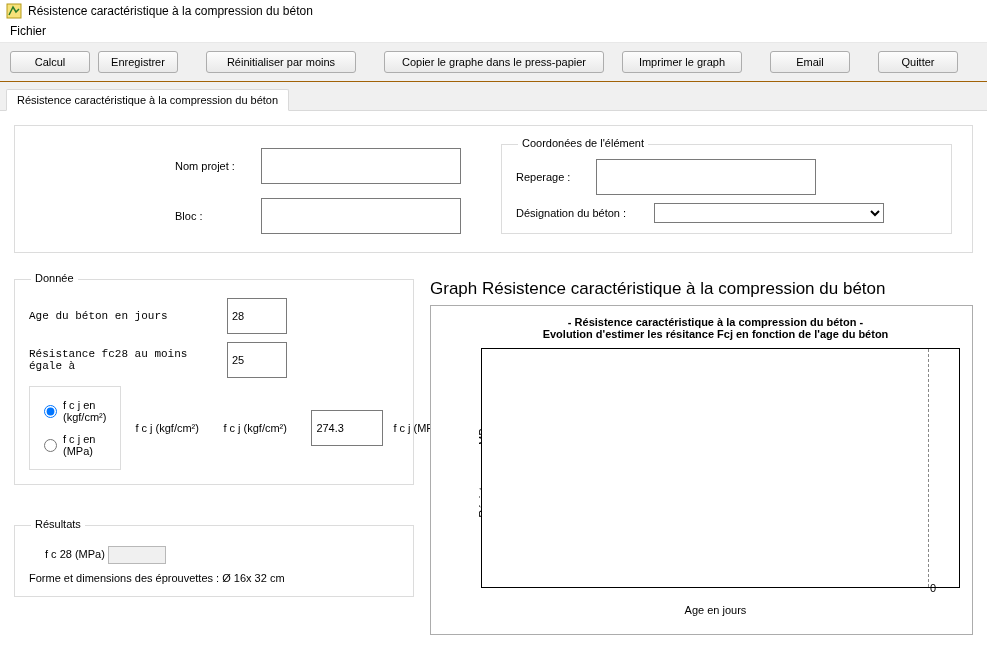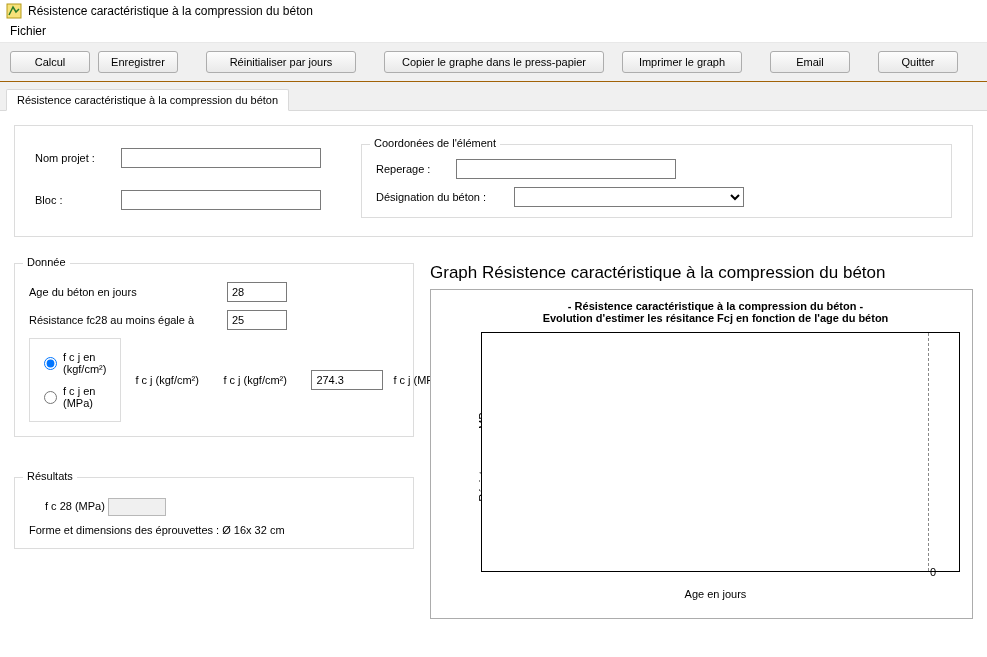--- a/index.html
+++ b/index.html
@@ -76,40 +76,41 @@
 .row1 {
   border: 1px solid #dcdcdc;
   padding: 18px 20px;
   display: flex;
   gap: 40px;
   margin-bottom: 10px;
 }
 .project-box {
   display: flex;
   flex-direction: column;
-  gap: 22px;
+  gap: 14px;
+  margin-left: 140px;
   margin-top: 4px;
 }
 .field-row {
   display: flex;
   align-items: center;
   gap: 8px;
 }
 .field-row label { width: 78px; }
 .tinput {
   border: 1px solid #7a7a7a;
-  height: 20px;
+  height: 36px;
   padding: 0 4px;
   font: inherit;
   background: #fff;
 }
 .group > legend, .group-title {
   position: absolute;
   top: -8px;
-  left: 8px;
+  left: 16px;
   background: #fff;
   padding: 0 4px;
   font-size: 11px;
   color: #000;
 }
 
 .coord-box {
   flex: 1;
   position: relative;
   border: 1px solid #dcdcdc;
@@ -125,21 +126,21 @@
 }
 .left-col { width: 400px; }
 .right-col { flex: 1; }
 
 .donnee-box {
   border: 1px solid #dcdcdc;
   padding: 18px 14px 14px 14px;
   position: relative;
 }
 .donnee-box .field-row { margin-bottom: 8px; }
-.donnee-box .field-row label { width: 190px; }
+.donnee-box .field-row label { width: 190px; font-family: Liberation Mono, monospace; }
 
 .units-split {
   display: flex;
   gap: 14px;
   margin-top: 6px;
 }
 .radio-box {
   border: 1px solid #dcdcdc;
   padding: 12px 14px;
   display: flex;
@@ -238,21 +239,21 @@
 </div>
 
 <div class="menubar">
   <span>Fichier</span>
 </div>
 
 <div class="toolbar-wrap">
   <div class="toolbar">
     <button class="btn" style="width:80px">Calcul</button>
     <button class="btn" style="width:80px">Enregistrer</button>
-    <button class="btn" style="width:150px;margin-left:20px">Réinitialiser par jours</button>
+    <button class="btn" style="width:150px;margin-left:20px">Réinitialiser par moins</button>
     <button class="btn" style="width:220px;margin-left:20px">Copier le graphe dans le press-papier</button>
     <button class="btn" style="width:120px;margin-left:10px">Imprimer le graph</button>
     <button class="btn" style="width:80px;margin-left:20px">Email</button>
     <button class="btn" style="width:80px;margin-left:20px">Quitter</button>
   </div>
 </div>
 
 <div class="tabstrip">
   <div class="tab">Résistence caractéristique à la compression du béton</div>
 </div>

